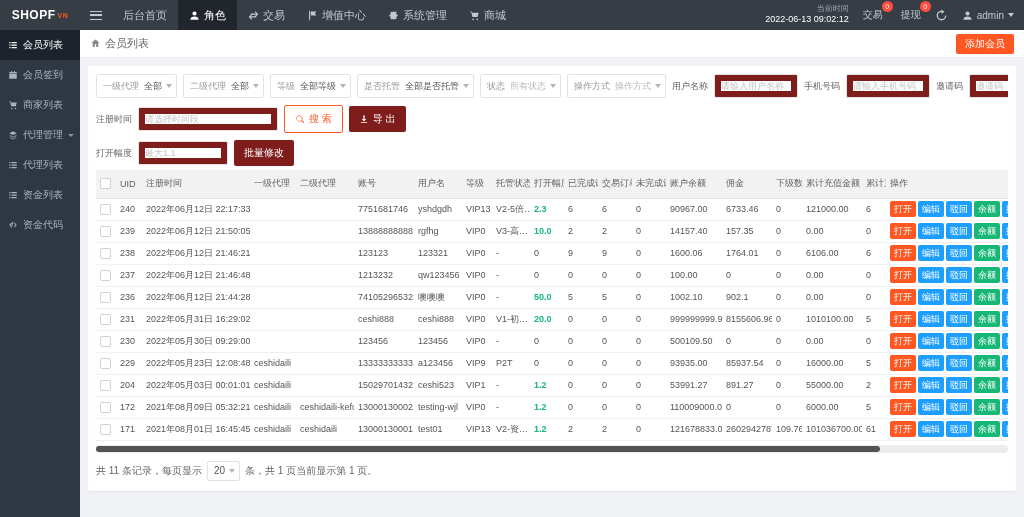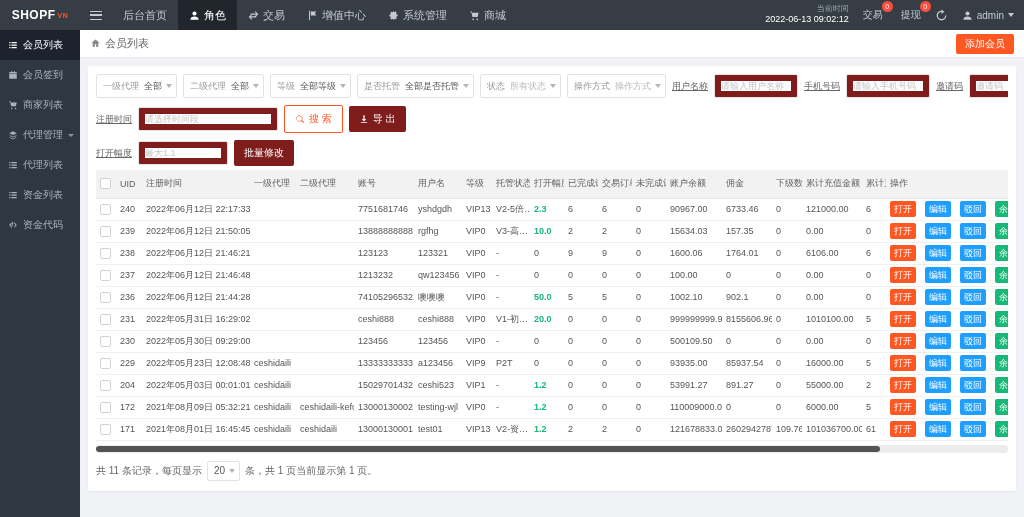--- a/index.html
+++ b/index.html
@@ -46,38 +46,38 @@
   .content { padding:8px; }
   .card { background:#fff; border-radius:2px; padding:8px; box-shadow:0 1px 2px rgba(0,0,0,.06); }
 
   
   .frow { display:flex; align-items:center; gap:6px; margin-bottom:7px; flex-wrap:nowrap; overflow:hidden; }
   .fbox { display:flex; align-items:center; height:24px; border:1px solid #e2e2e2; border-radius:2px; padding:0 14px 0 6px; font-size:9px; position:relative; background:#fff; cursor:pointer; white-space:nowrap; flex:none; }
   .fbox .lb { color:#999; margin-right:5px; }
   .fbox .val { color:#555; }
   .fbox .val.muted { color:#b9b9b9; }
   .caret2 { position:absolute; right:4px; top:50%; margin-top:-2px; width:0; height:0; border-left:3px solid transparent; border-right:3px solid transparent; border-top:4px solid #b5b5b5; }
-  .flabel { font-size:9px; color:#666; flex:none;text-decoration:underline; }
+  .flabel { font-size:9px; color:#666; flex:none; }
   .finput { height:24px; border:1px solid #e2e2e2; border-radius:2px; padding:0 6px; font-size:9px; display:flex; align-items:center; background:#7f1d1d; flex:none; }
   .finput input { border:none; outline:none; font-size:9px; color:#555; font-family:inherit; width:100%; }
   .finput input::placeholder { color:#c4c4c4; }
   .btn { height:24px; border-radius:2px; font-size:10px; padding:13px 10px; display:inline-flex; align-items:center; gap:4px; cursor:pointer; border:none; font-family:inherit; flex:none; }
   .btn.ghost { background:#fff; border:1px solid #ff5722; color:#ff5722; }
   .btn.solid { background:#7f1d1d; color:#fff; }
   .btn svg { width:10px; height:10px; fill:currentColor; }
 
   
   .twrap { overflow:hidden; width:912px; }
   table { border-collapse:collapse; table-layout:fixed; width:940px; }
   th,td { white-space:nowrap; overflow:hidden; padding:0 4px; text-align:left; }
   th { height:28px; background:#f2f2f2; font-weight:normal; color:#5f5f5f; font-size:9px; border-bottom:1px solid #e6e6e6; }
   td { height:22px; font-size:9px; color:#555; border-bottom:1px solid #f0f0f0; }
   .cb { display:inline-block; width:11px; height:11px; border:1px solid #d2d2d2; border-radius:2px; background:#fff; vertical-align:middle; cursor:pointer; }
   .green-text { color:#16b777; font-weight:bold; }
-  .abtn { display:inline-block; height:16px; line-height:16px; padding:0 4px; border-radius:2px; color:#fff; font-size:9px; margin-right:9px; cursor:pointer; }
+  .abtn { display:inline-block; height:16px; line-height:16px; padding:0 4px; border-radius:2px; color:#fff; font-size:9px; margin-right:2px; cursor:pointer; }
   .abtn.orange { background:#ff5722; } .abtn.blue { background:#1e9fff; } .abtn.green { background:#16b777; }
 
   .hscroll { width:912px; height:8px; background:#ececec; border-radius:4px; margin-top:4px; position:relative; }
   .hthumb { position:absolute; left:0; top:1px; height:6px; width:86%; background:#535353; border-radius:3px; cursor:grab; }
 
   .tfoot { display:flex; align-items:center; gap:5px; font-size:10px; color:#666; padding:8px 0 2px; }
   .psize { display:inline-flex; align-items:center; border:1px solid #e2e2e2; border-radius:2px; height:20px; padding:0 14px 0 6px; position:relative; cursor:pointer; font-size:10px; color:#555; }
 </style>
 </head>
 <body>
@@ -334,21 +334,21 @@
                 <td></td>
                 <td></td>
                 <td>13888888888</td>
                 <td>rgfhg</td>
                 <td>VIP0</td>
                 <td>V3-高…</td>
                 <td class="green-text">10.0</td>
                 <td>2</td>
                 <td>2</td>
                 <td>0</td>
-                <td>15634.03</td>
+                <td>14157.40</td>
                 <td>157.35</td>
                 <td>0</td>
                 <td>0.00</td>
                 <td>0</td>
                 <td><span class="abtn orange">打开</span><span class="abtn blue">编辑</span><span class="abtn blue">驳回</span><span class="abtn green">余额</span><span class="abtn blue">操作</span></td>
               </tr>
               <tr>
                 <td><span class="cb"></span></td>
                 <td>238</td>
                 <td>2022年06月12日 21:46:21</td>

